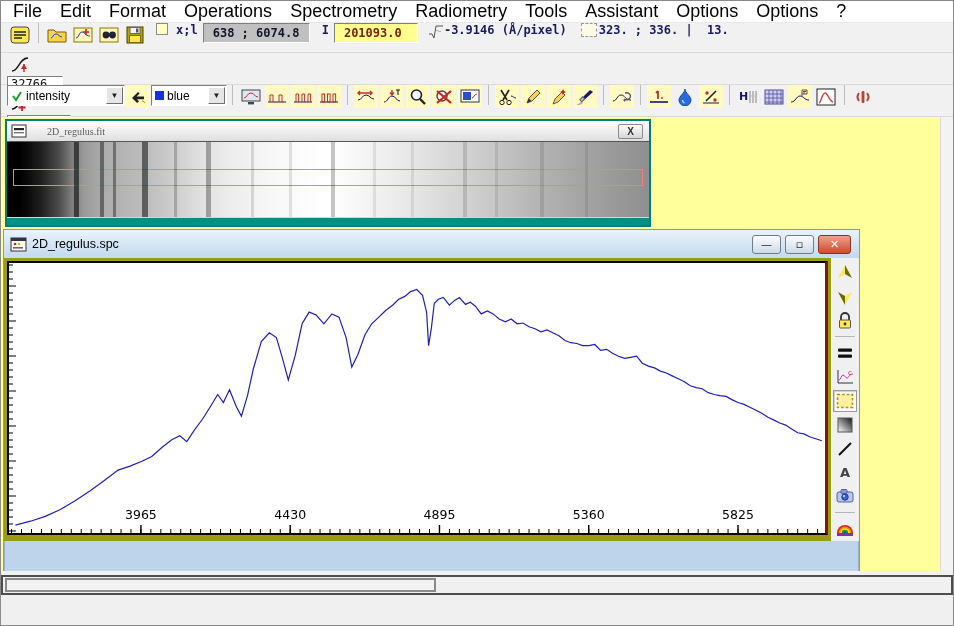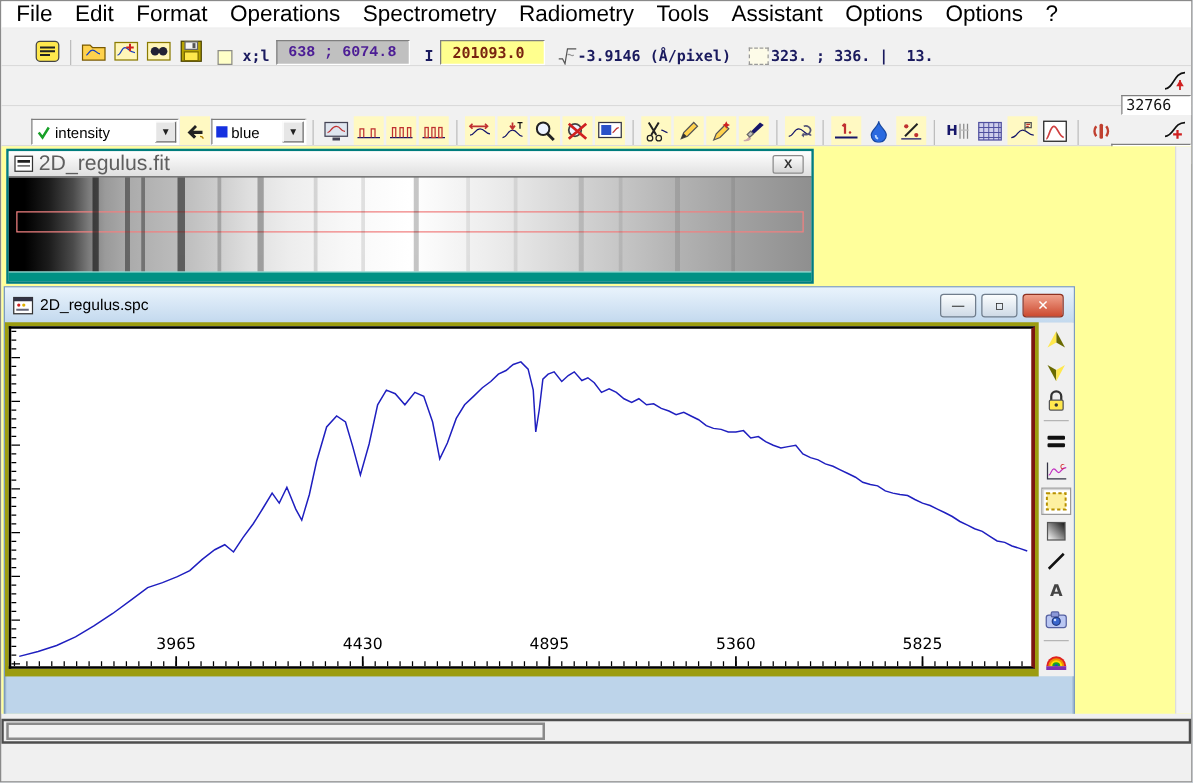--- a/index.html
+++ b/index.html
@@ -10,52 +10,52 @@
   .titlebar{height:30px;background:#ffffff;display:flex;align-items:center;}
   .titlebar .logo{width:16px;height:16px;margin:0 8px 0 13px;}
   .titlebar .title{color:#000;font-size:12.5px;}
   .wincontrols{margin-left:auto;display:flex;height:100%;}
   .wincontrols .wcbtn{width:46px;height:100%;display:flex;align-items:center;justify-content:center;
       font-size:14px;color:#111;background:#fff;border:none;font-family:"DejaVu Sans",sans-serif;}
   
   .menubar{height:22px;background:#ffffff;display:flex;align-items:center;padding-left:3px;border-bottom:1px solid #e9e9e9;}
   .menubar .mitem{padding:2px 9px;color:#000;font-size:18px;}
   
-  .tb{display:flex;align-items:flex-end;background:#f1f1f1;border-bottom:1px solid #dadada;padding-left:24px;}
+  .tb{display:flex;align-items:flex-start;background:#f1f1f1;border-bottom:1px solid #dadada;padding-left:6px;}
   .tb1{height:30px;}.tb2{height:32px;flex-direction:column;}.tb3{height:32px;}
   .tbtn{width:24px;height:23px;margin:0 1px;padding:1px;background:transparent;border:1px solid transparent;
         display:flex;align-items:center;justify-content:center;}
   .tbtn svg{display:block;}
   .ybg{background:#fff9c2;}
   .framed{border:1px solid #9a9a9a;background:#fdf4d4;box-shadow:inset 0 0 0 1px #fffce8;}
   .sep{width:1px;height:20px;background:#bdbdbd;margin:0 5px;}
   .lbl{font-family:"DejaVu Sans Mono",monospace;font-size:12px;font-weight:bold;color:#1a1a5e;margin:0 5px;}
   .monotext{font-family:"DejaVu Sans Mono",monospace;font-size:12px;font-weight:bold;color:#1a1a5e;white-space:pre;}
   .field{height:20px;line-height:18px;font-family:"DejaVu Sans Mono",monospace;font-size:12px;font-weight:bold;
          border:1px solid;border-color:#7f7f7f #ffffff #ffffff #7f7f7f;padding-left:9px;}
-  .field.gray{width:107px;background:#c0c0c0;color:#4c1d95;font-family:Liberation Mono, monospace;}
+  .field.gray{width:107px;background:#c0c0c0;color:#0f172a;}
   .field.yellow{width:84px;background:#ffff8e;color:#7a2410;}
   .tinput{height:20px;font-family:"DejaVu Sans Mono",monospace;font-size:12px;background:#fff;color:#111;
           border:1px solid;border-color:#7f7f7f #ffffff #ffffff #7f7f7f;padding:0 3px;}
   .chk{width:12px;height:12px;background:#ffffc8;border:1px solid #8a8a8a;margin:0 3px 0 8px;}
   .dashedbox{width:16px;height:14px;border:1px dashed #9a9a9a;background:#fdfbe8;margin:0 2px 0 14px;}
   
   .combo{height:21px;background:#fff;border:1px solid;border-color:#7f7f7f #fff #fff #7f7f7f;
          display:flex;align-items:center;font-size:12px;color:#000;}
   .combo .cbtxt{flex:1;padding-left:3px;}
   .combo .cbarrow{width:17px;height:17px;margin:1px;background:#e6e6e6;border:1px solid;
          border-color:#fff #6f6f6f #6f6f6f #fff;display:flex;align-items:center;justify-content:center;
          font-size:8px;color:#222;}
   
   .mdi{position:relative;height:454px;background:#ffff9b;overflow:hidden;}
   .vscroll{position:absolute;right:0;top:0;width:13px;height:100%;background:#f3f3f3;border-left:1px solid #dcdcdc;}
   
   .winfit{position:absolute;left:4px;top:2px;width:646px;height:108px;border:2px solid #007d7d;background:#e8e8e8;}
   .winfit .ftitle{height:20px;display:flex;align-items:center;background:linear-gradient(#ffffff,#dfdfdf);}
-  .winfit .ftitle .ftext{color:#5f5f5f;font-size:17px;margin-left:4px;}
+  .winfit .ftitle .ftext{color:#5f5f5f;font-size:10px;margin-left:20px;font-family:Liberation Serif, serif;}
   .fclose{margin-left:auto;margin-right:6px;width:25px;height:15px;background:linear-gradient(#fdfdfd,#d6d6d6);
           border:1px solid #8a8a8a;border-radius:2px;display:flex;align-items:center;justify-content:center;
           font-size:10px;font-weight:bold;color:#333;}
   .strip{position:relative;height:76px;border-top:1px solid #555;}
   .strip .absline{position:absolute;top:0;height:100%;background:#000;}
   .band{position:absolute;left:1%;width:98%;border:1px solid #f08080;}
   .fitbottom{height:8px;background:#009184;border-top:1px solid #b0e8e0;}
   
   .winspc{position:absolute;left:2px;top:112px;width:857px;height:382px;background:#bdd4ea;
           border:1px solid #7d9cbe;box-shadow:0 0 0 1px #9ab4d0 inset;}

